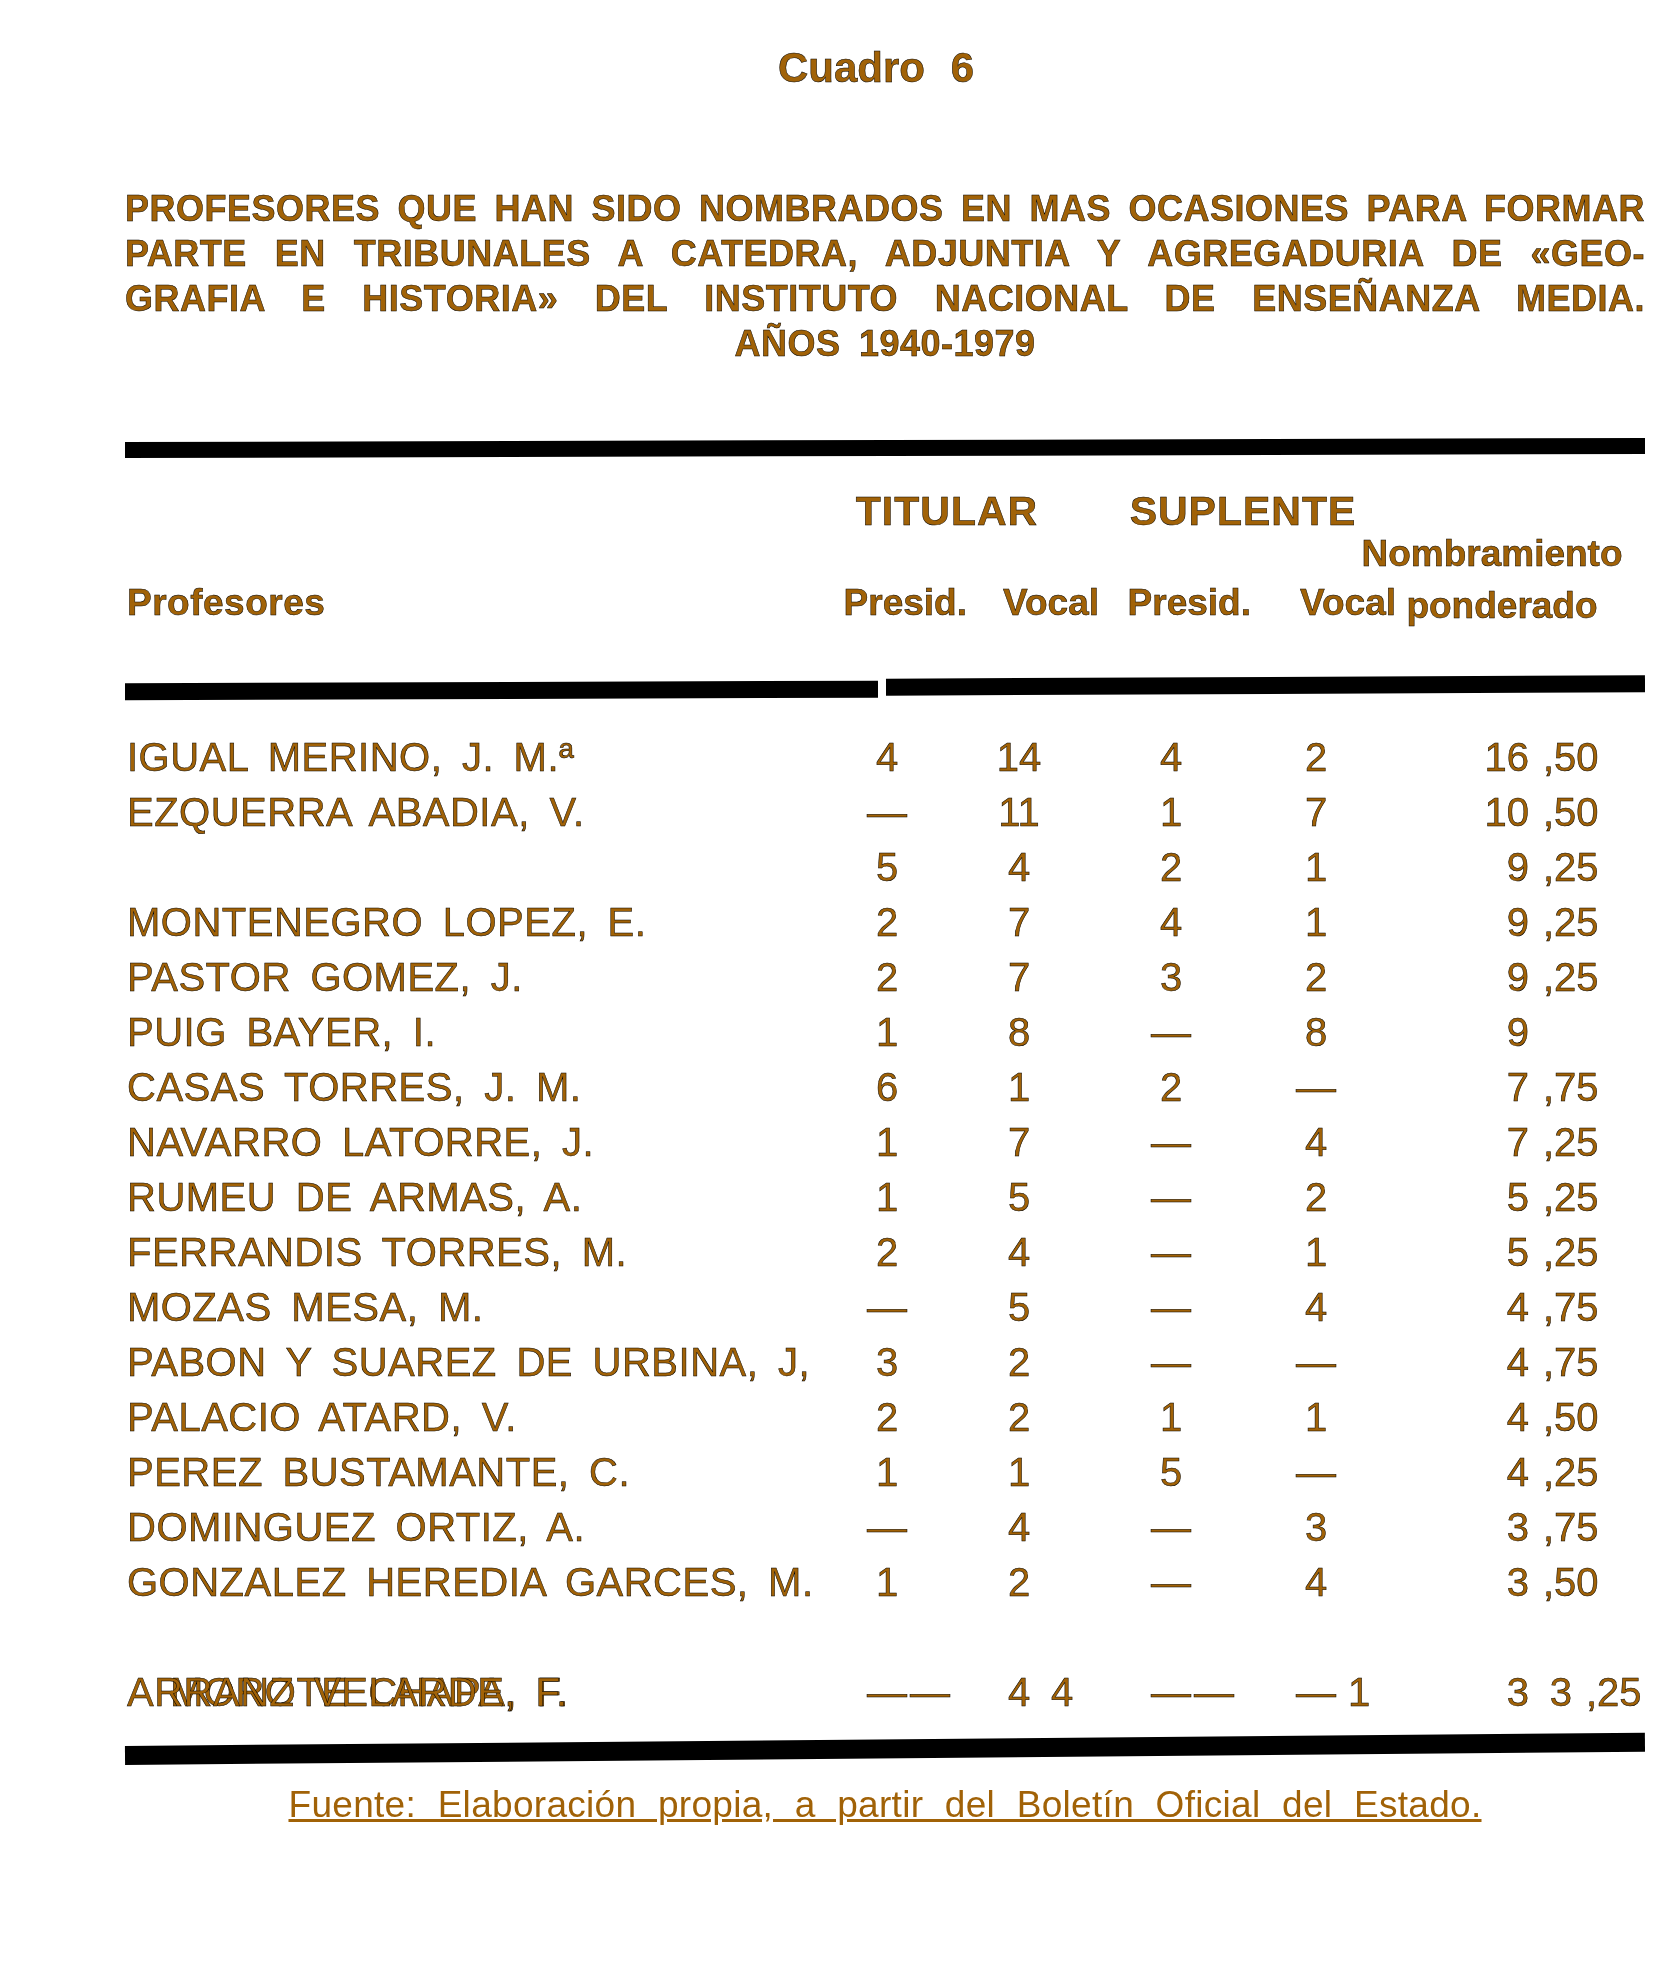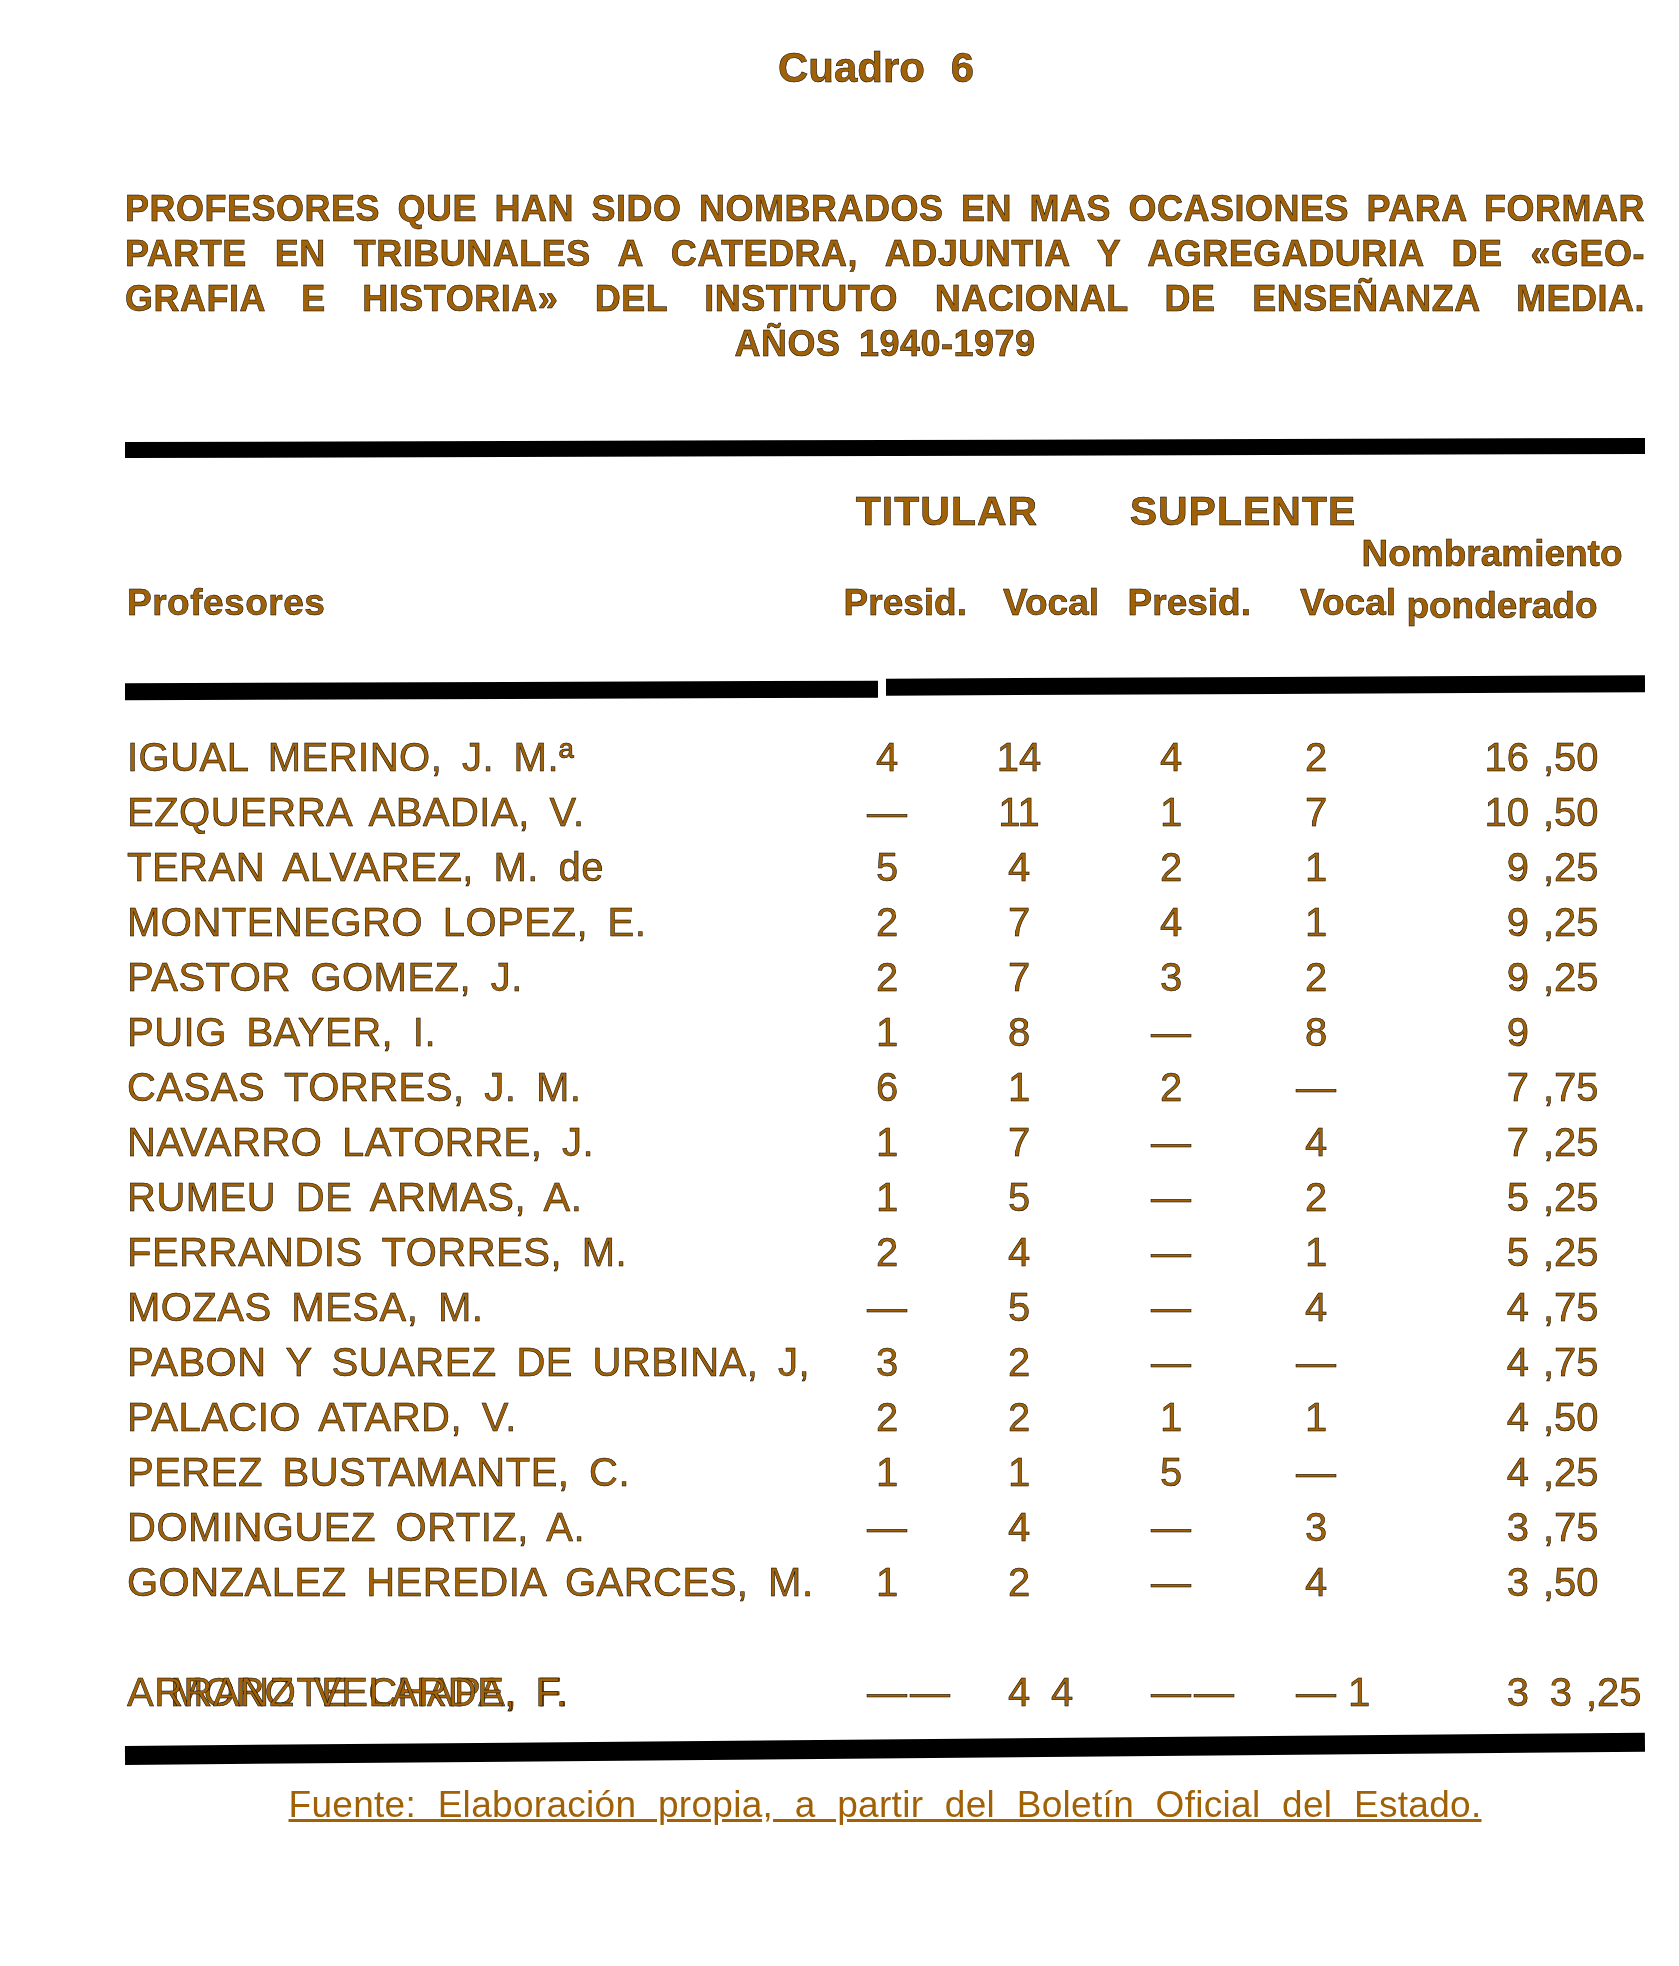--- a/index.html
+++ b/index.html
@@ -145,21 +145,20 @@
     <span class="c-num c-n1">—</span>
     <span class="c-num c-n2">11</span>
     <span class="c-num c-n3">1</span>
     <span class="c-num c-n4">7</span>
     <span class="c-pond">
             <span class="p-int">10</span>
             <span class="p-dec">,50</span>
           </span>
   </div>
         <div class="trow ink" style="top: 840px;">
-    <span class="c-name">TERAN ALVAREZ, M. de</span>
     <span class="c-num c-n1">5</span>
     <span class="c-num c-n2">4</span>
     <span class="c-num c-n3">2</span>
     <span class="c-num c-n4">1</span>
     <span class="c-pond">
             <span class="p-int">9</span>
             <span class="p-dec">,25</span>
           </span>
   </div>
         <div class="trow ink" style="top: 895px;">

